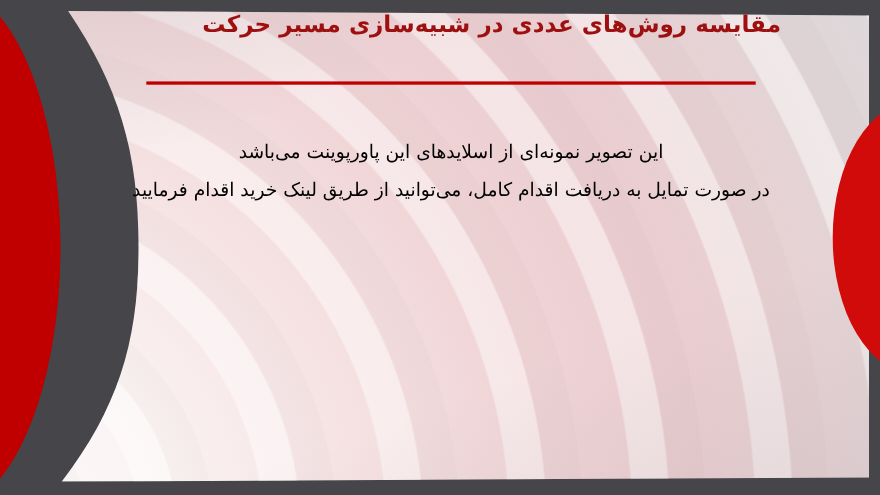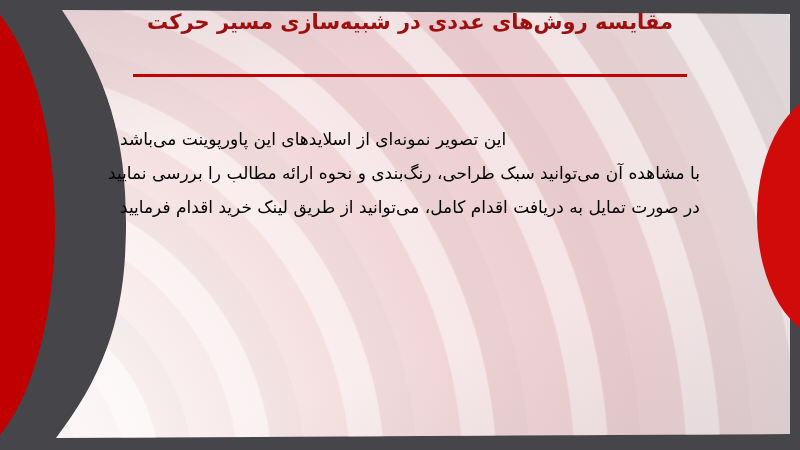--- a/index.html
+++ b/index.html
@@ -78,21 +78,20 @@
     background:#d10a0a;
     border-radius:50%;
     z-index:5;
   }
 
   
   .title-block{
     position:absolute;
     left:110px;top:8px;width:600px;
     z-index:8;
-    text-align:center;
     direction:rtl;
   }
   .title-line{
     color:#9e1010;
     font-size:21px;
     font-weight:bold;
     line-height:29px;
     white-space:nowrap;
   }
   .title-rule{
@@ -101,21 +100,21 @@
     background:#c00000;
     z-index:8;
   }
 
   
   .body-block{
     position:absolute;
     left:120px;top:122px;width:580px;
     z-index:8;
     direction:rtl;
-    text-align:left;
+    text-align:center;
   }
   .body-line{
     color:#000000;
     font-size:17px;
     line-height:34px;
     white-space:nowrap;
   }
 </style>
 </head>
 <body>
@@ -133,17 +132,16 @@
 
   <div class="red-right"></div>
 
   <div class="title-block">
     <div class="title-line">مقایسه روش‌های عددی در شبیه‌سازی مسیر حرکت</div>
   </div>
   <div class="title-rule"></div>
 
   <div class="body-block">
     <div class="body-line">این تصویر نمونه‌ای از اسلایدهای این پاورپوینت می‌باشد</div>
-    <div class="body-line">با مشاهده آن می‌توانید سبک طراحی، رنگ‌بندی و نحوه ارائه مطالب را بررسی نمایید</div>
     <div class="body-line">در صورت تمایل به دریافت اقدام کامل، می‌توانید از طریق لینک خرید اقدام فرمایید</div>
   </div>
 
 </div>
 
 </body></html>

